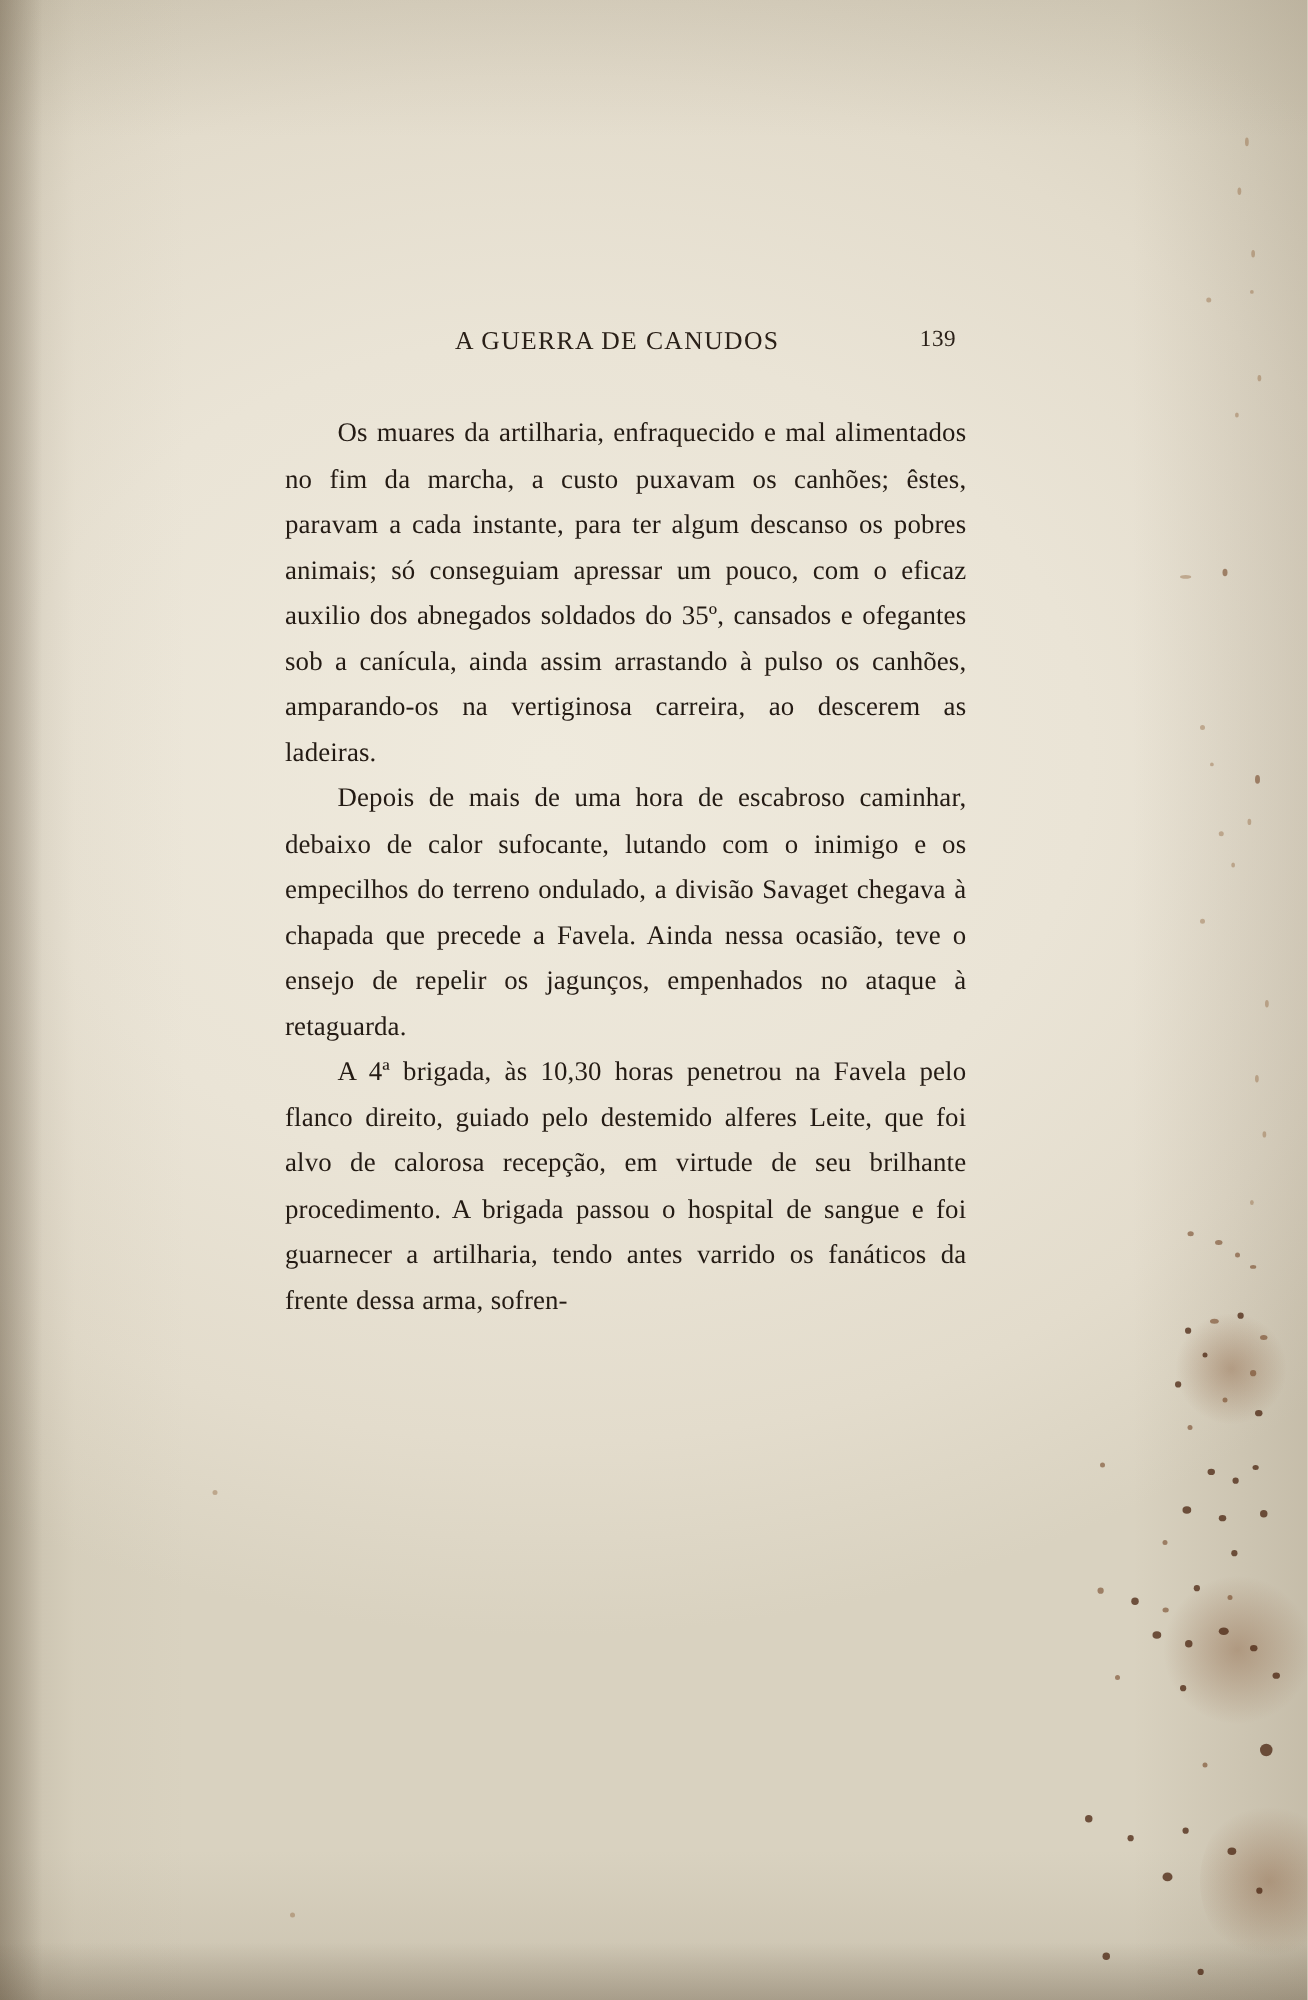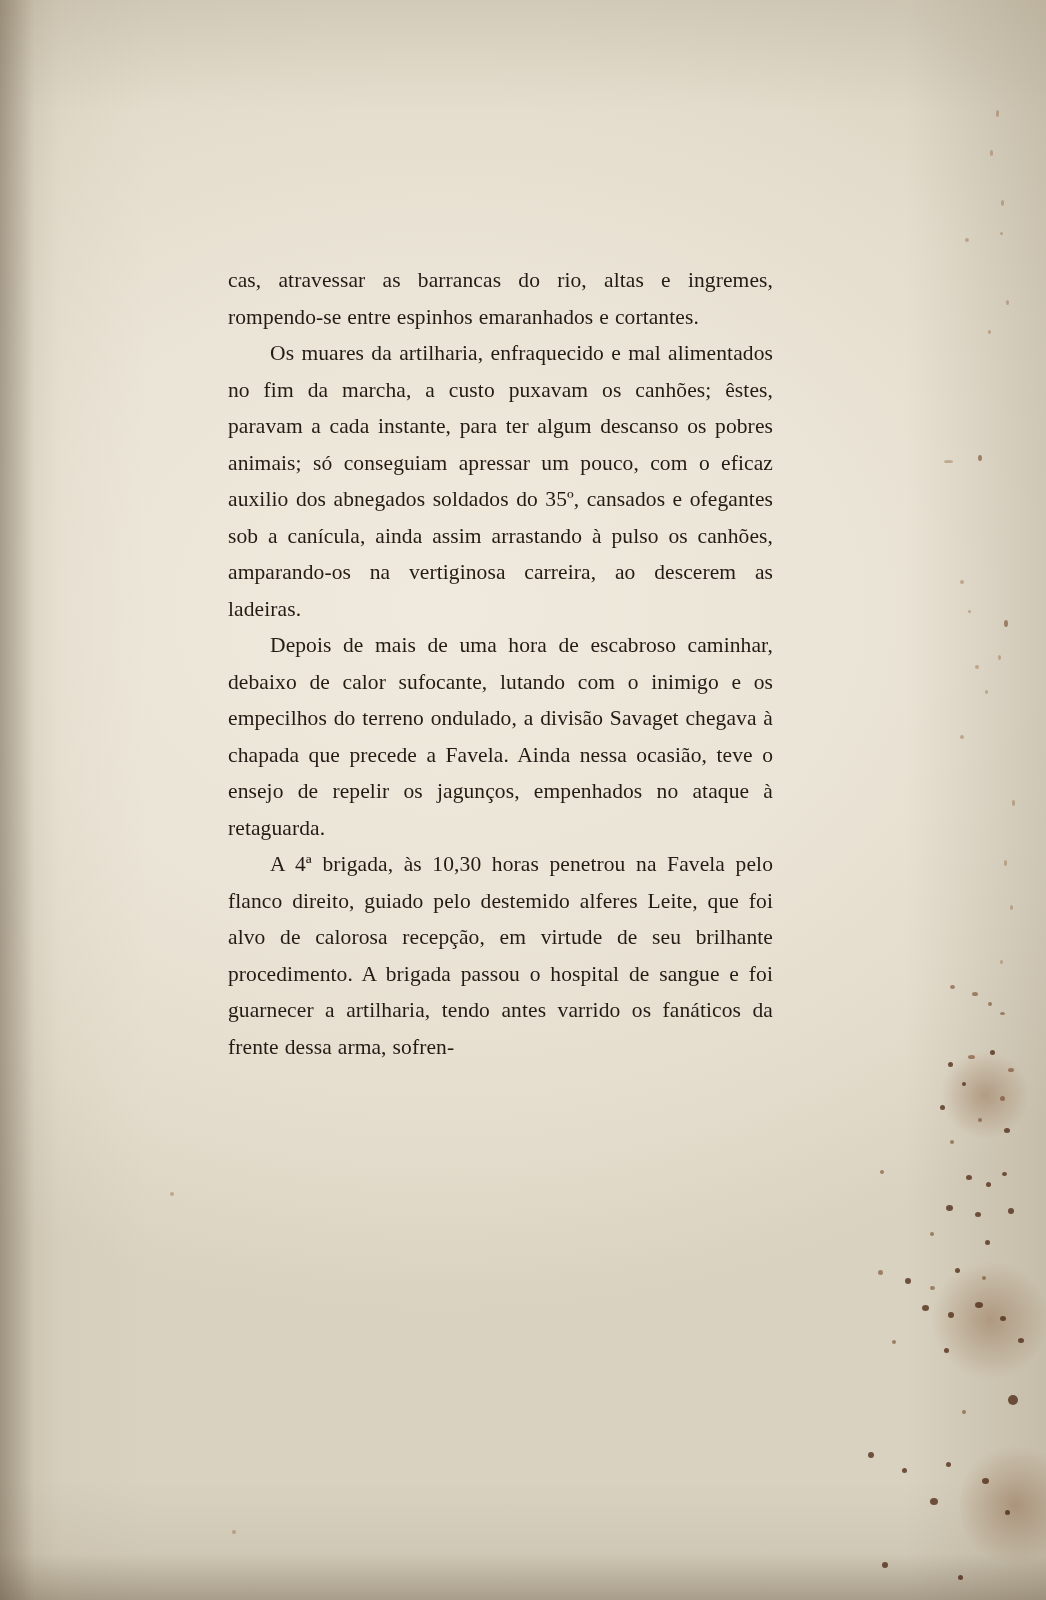--- a/index.html
+++ b/index.html
@@ -106,22 +106,25 @@
 <body>
 
 <div class="page">
 
   <div class="page-shade"></div>
   <div class="edge-dark edge-left"></div>
   <div class="edge-dark edge-bottom"></div>
 
   <div class="text-column">
 
-
-    <p class="body-par">cas, atravessar as barrancas do rio, altas e ingremes, rompendo-se entre espinhos emaranhados e cortantes.</p>
+    <div class="header">
+      <div class="running-title">A GUERRA DE CANUDOS</div>
+      <div class="page-number">139</div>
+    </div>
+
     <p class="body-par indent">Os muares da artilharia, enfraquecido e mal alimentados no fim da marcha, a custo puxavam os canhões; êstes, paravam a cada instante, para ter algum descanso os pobres animais; só conseguiam apressar um pouco, com o eficaz auxilio dos abnegados soldados do 35º, cansados e ofegantes sob a canícula, ainda assim arrastando à pulso os canhões, amparando-os na vertiginosa carreira, ao descerem as ladeiras.</p>
     <p class="body-par indent">Depois de mais de uma hora de escabroso caminhar, debaixo de calor sufocante, lutando com o inimigo e os empecilhos do terreno ondulado, a divisão Savaget chegava à chapada que precede a Favela. Ainda nessa ocasião, teve o ensejo de repelir os jagunços, empenhados no ataque à retaguarda.</p>
     <p class="body-par indent">A 4ª brigada, às 10,30 horas penetrou na Favela pelo flanco direito, guiado pelo destemido alferes Leite, que foi alvo de calorosa recepção, em virtude de seu brilhante procedimento. A brigada passou o hospital de sangue e foi guarnecer a artilharia, tendo antes varrido os fanáticos da frente dessa arma, sofren-</p>
 
   </div>
 
   <div class="smudge" style="left:930px; top:1260px; width:120px; height:120px;"></div>
   <div class="smudge" style="left:940px; top:1050px; width:90px; height:90px;"></div>
   <div class="smudge" style="left:960px; top:1440px; width:110px; height:130px;"></div>
 

